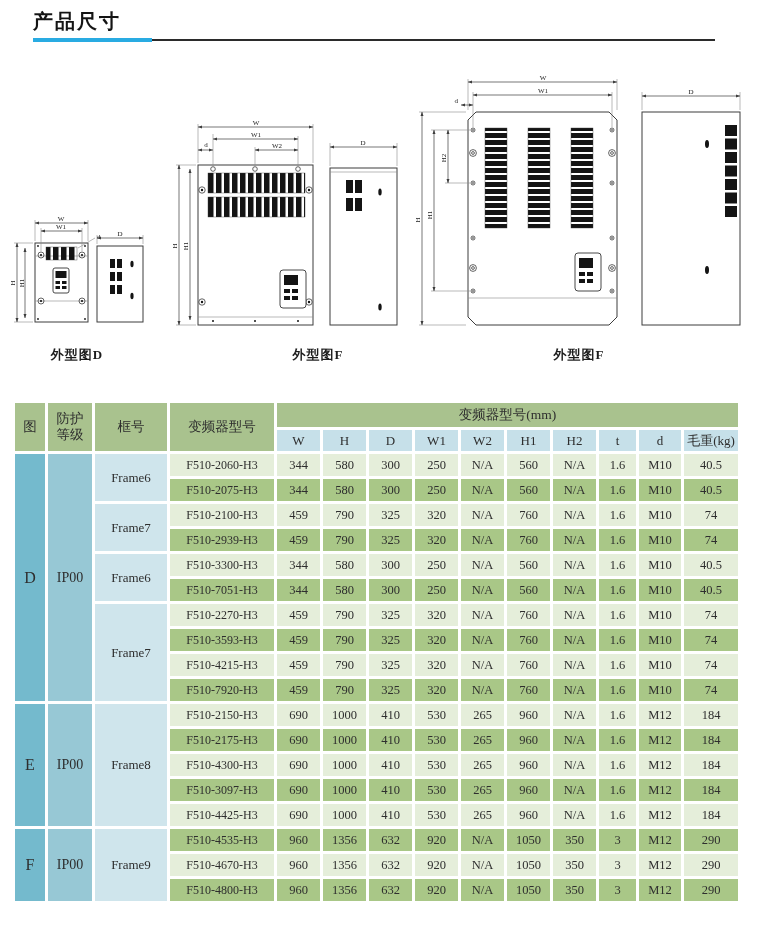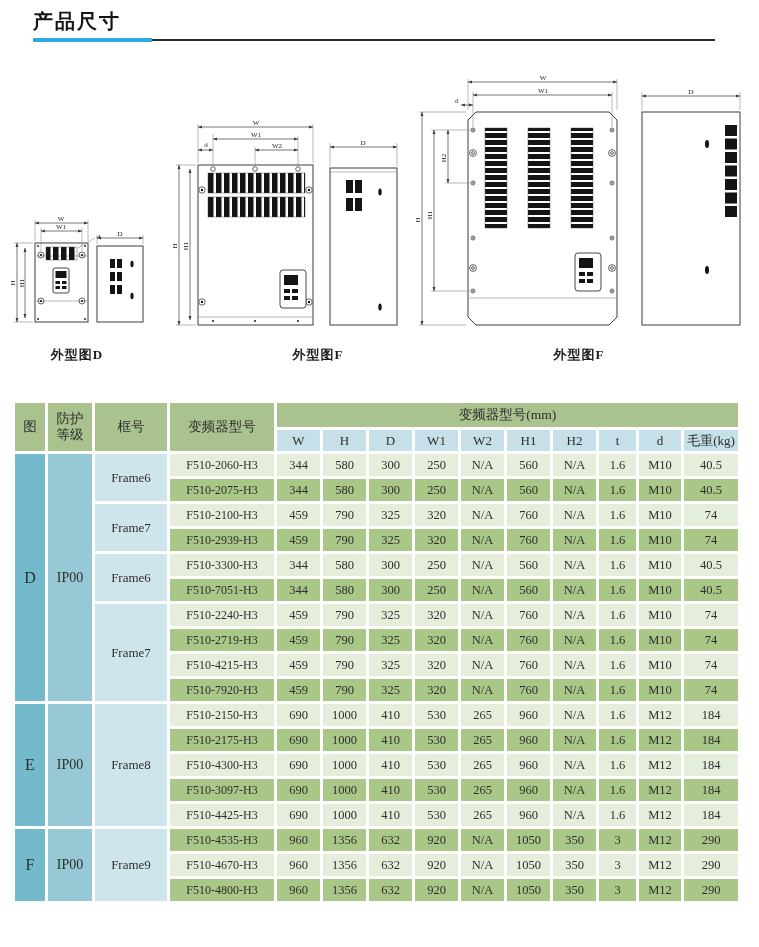--- a/index.html
+++ b/index.html
@@ -404,34 +404,34 @@
             <td class="value-cell rowbg">250</td>
             <td class="value-cell rowbg">N/A</td>
             <td class="value-cell rowbg">560</td>
             <td class="value-cell rowbg">N/A</td>
             <td class="value-cell rowbg">1.6</td>
             <td class="value-cell rowbg">M10</td>
             <td class="value-cell rowbg">40.5</td>
           </tr>
           <tr class="light">
             <td class="frame-cell" rowspan="4">Frame7</td>
-            <td class="model-cell rowbg">F510-2240-H3</td>
+            <td class="model-cell rowbg">F510-2270-H3</td>
             <td class="value-cell rowbg">459</td>
             <td class="value-cell rowbg">790</td>
             <td class="value-cell rowbg">325</td>
             <td class="value-cell rowbg">320</td>
             <td class="value-cell rowbg">N/A</td>
             <td class="value-cell rowbg">760</td>
             <td class="value-cell rowbg">N/A</td>
             <td class="value-cell rowbg">1.6</td>
             <td class="value-cell rowbg">M10</td>
             <td class="value-cell rowbg">74</td>
           </tr>
           <tr class="dark">
-            <td class="model-cell rowbg">F510-2719-H3</td>
+            <td class="model-cell rowbg">F510-3593-H3</td>
             <td class="value-cell rowbg">459</td>
             <td class="value-cell rowbg">790</td>
             <td class="value-cell rowbg">325</td>
             <td class="value-cell rowbg">320</td>
             <td class="value-cell rowbg">N/A</td>
             <td class="value-cell rowbg">760</td>
             <td class="value-cell rowbg">N/A</td>
             <td class="value-cell rowbg">1.6</td>
             <td class="value-cell rowbg">M10</td>
             <td class="value-cell rowbg">74</td>

